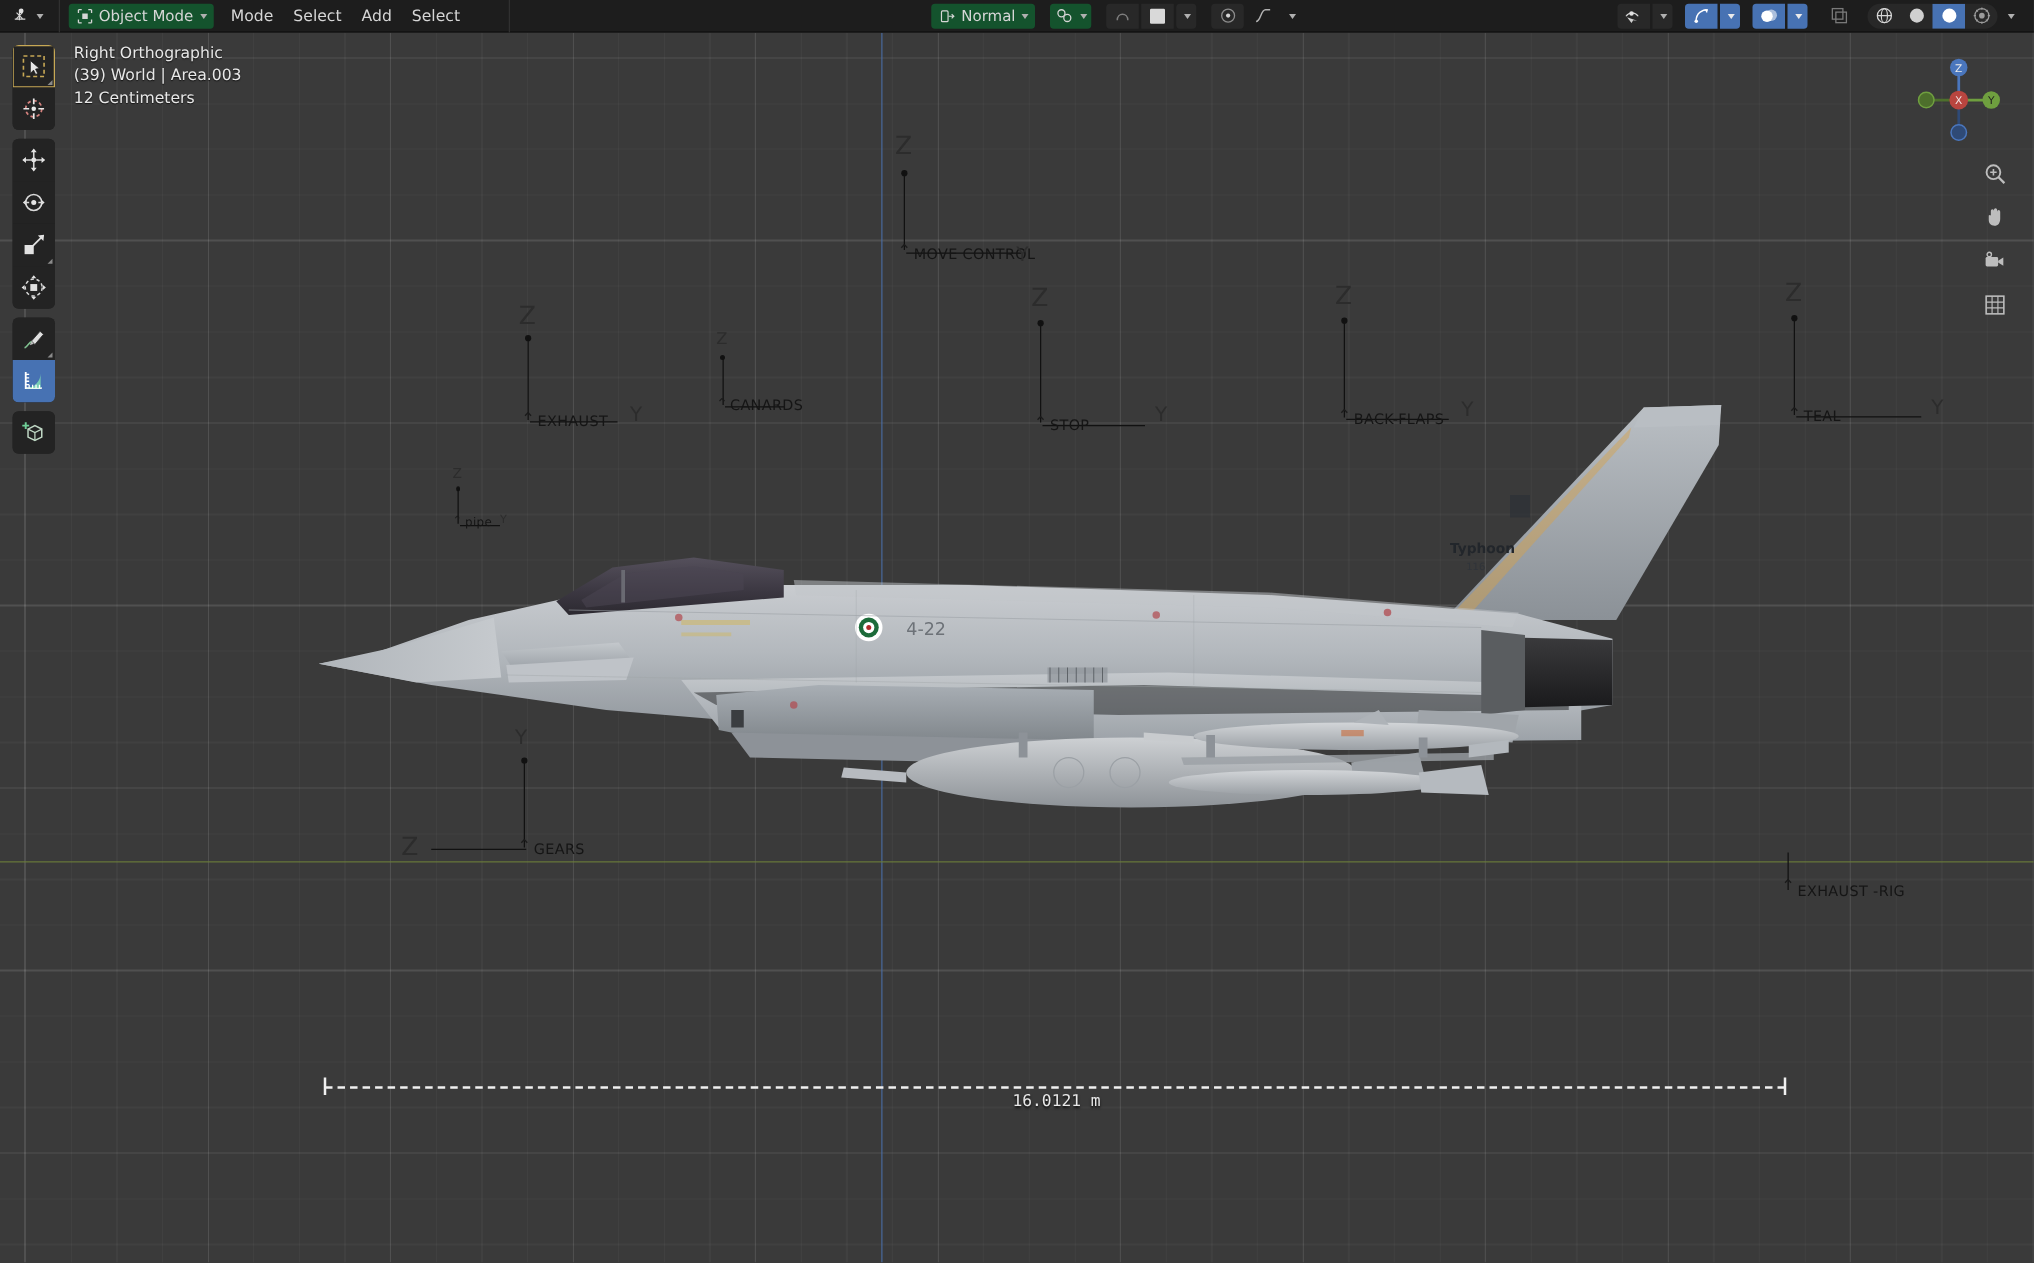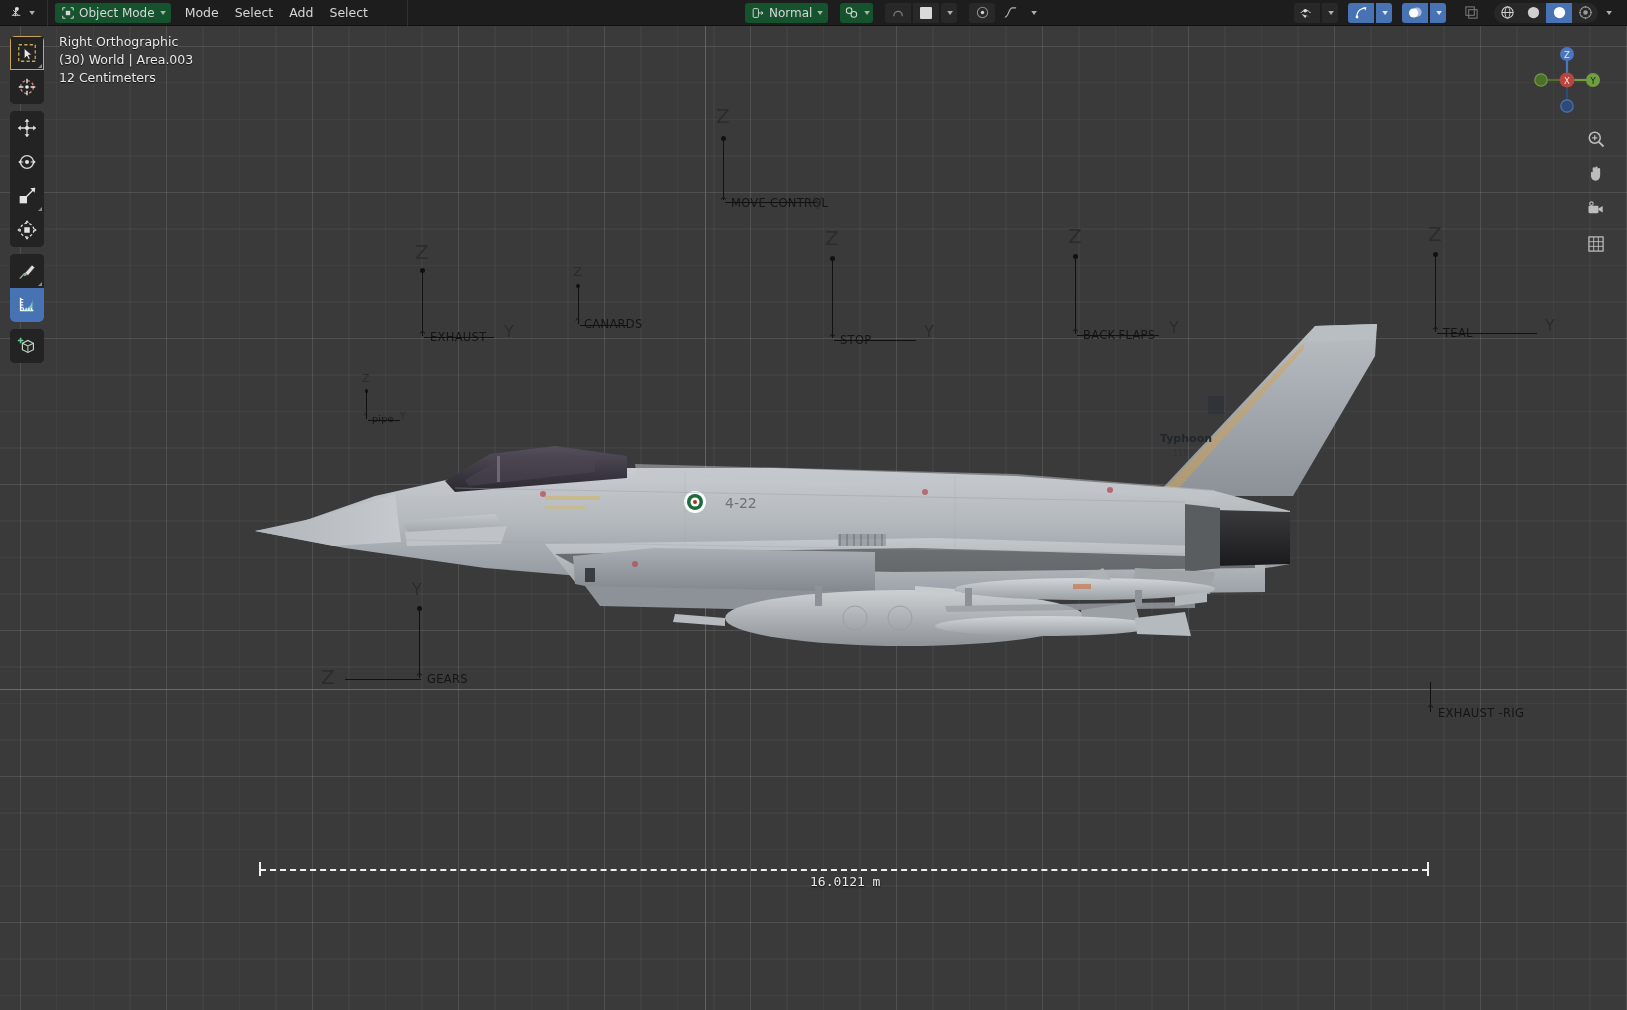--- a/index.html
+++ b/index.html
@@ -287,21 +287,21 @@
 
 <div id="viewport">
 
   <div id="grid-minor"></div>
   <div id="grid-major"></div>
   <div id="axis-z"></div>
   <div id="axis-y"></div>
 
   <div id="viewinfo">
     <div>Right Orthographic</div>
-    <div>(30) World | Area.003</div>
+    <div>(39) World | Area.003</div>
     <div>12 Centimeters</div>
   </div>
 
   <svg id="jet" viewBox="0 0 1180 390">
     <defs>
       <linearGradient id="gBody" x1="0" y1="0" x2="0" y2="1">
         <stop offset="0%" stop-color="#c9ccd0"></stop>
         <stop offset="45%" stop-color="#b3b8bd"></stop>
         <stop offset="100%" stop-color="#8e949a"></stop>
       </linearGradient>

